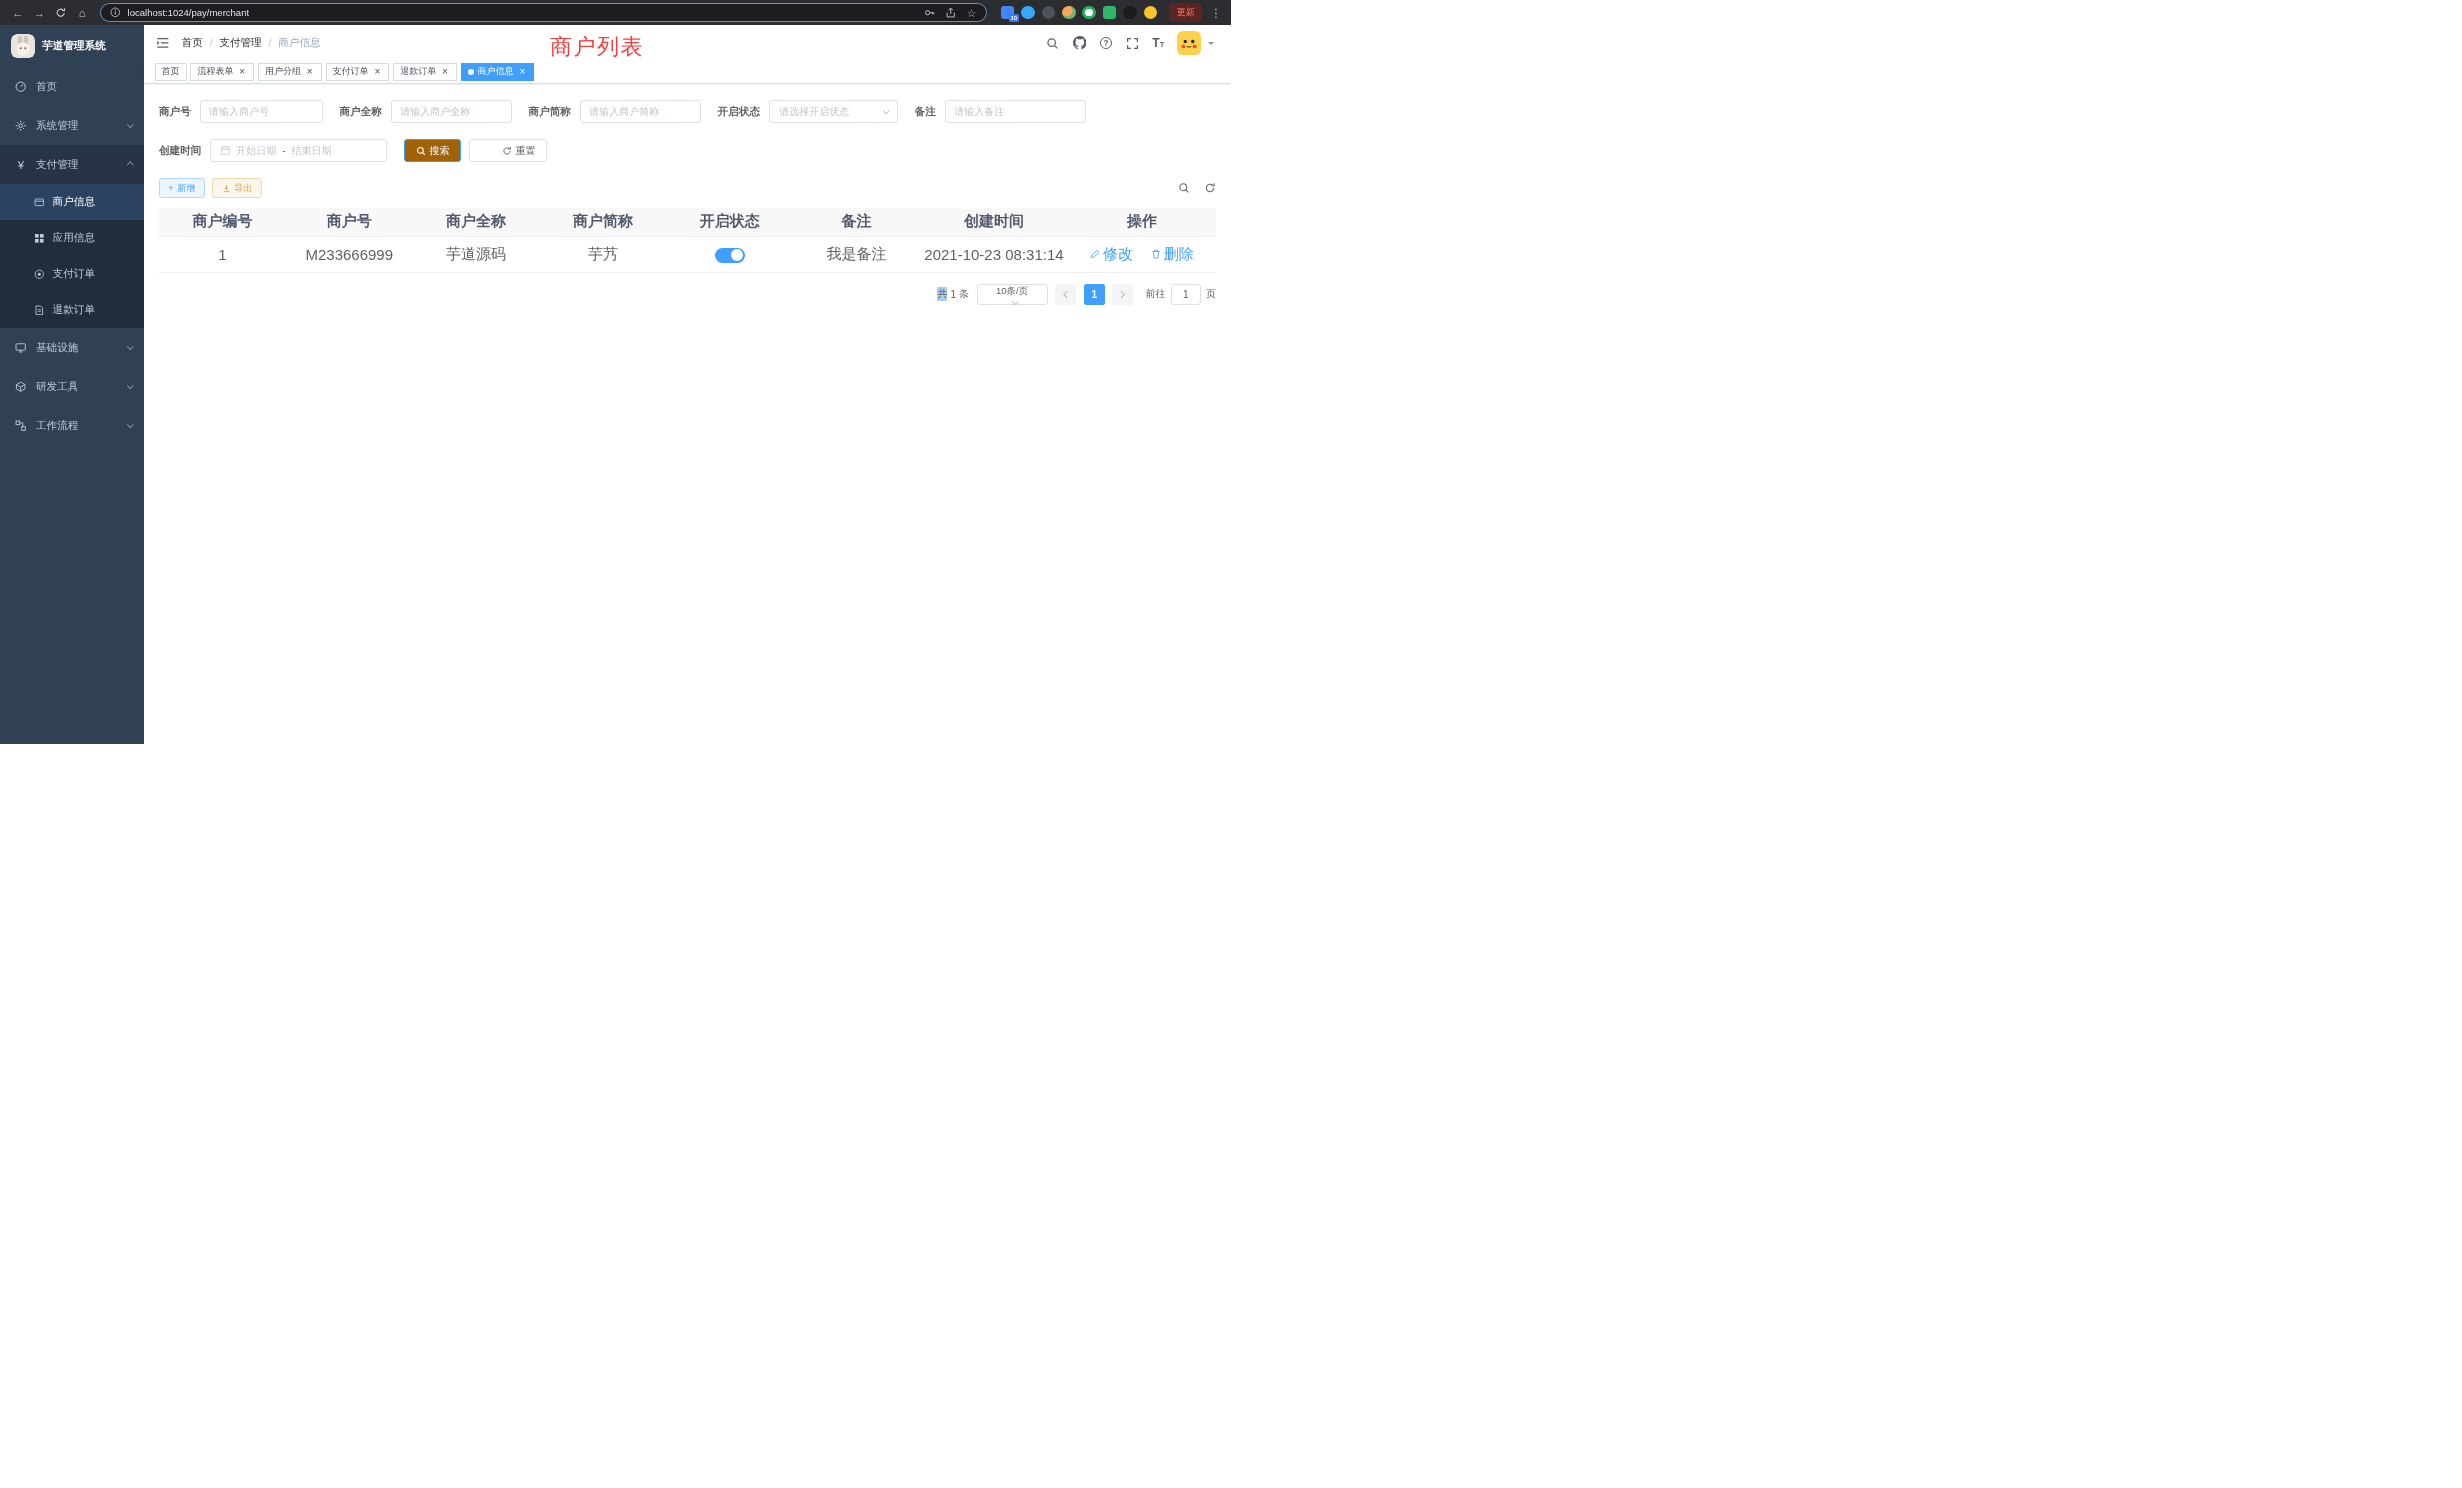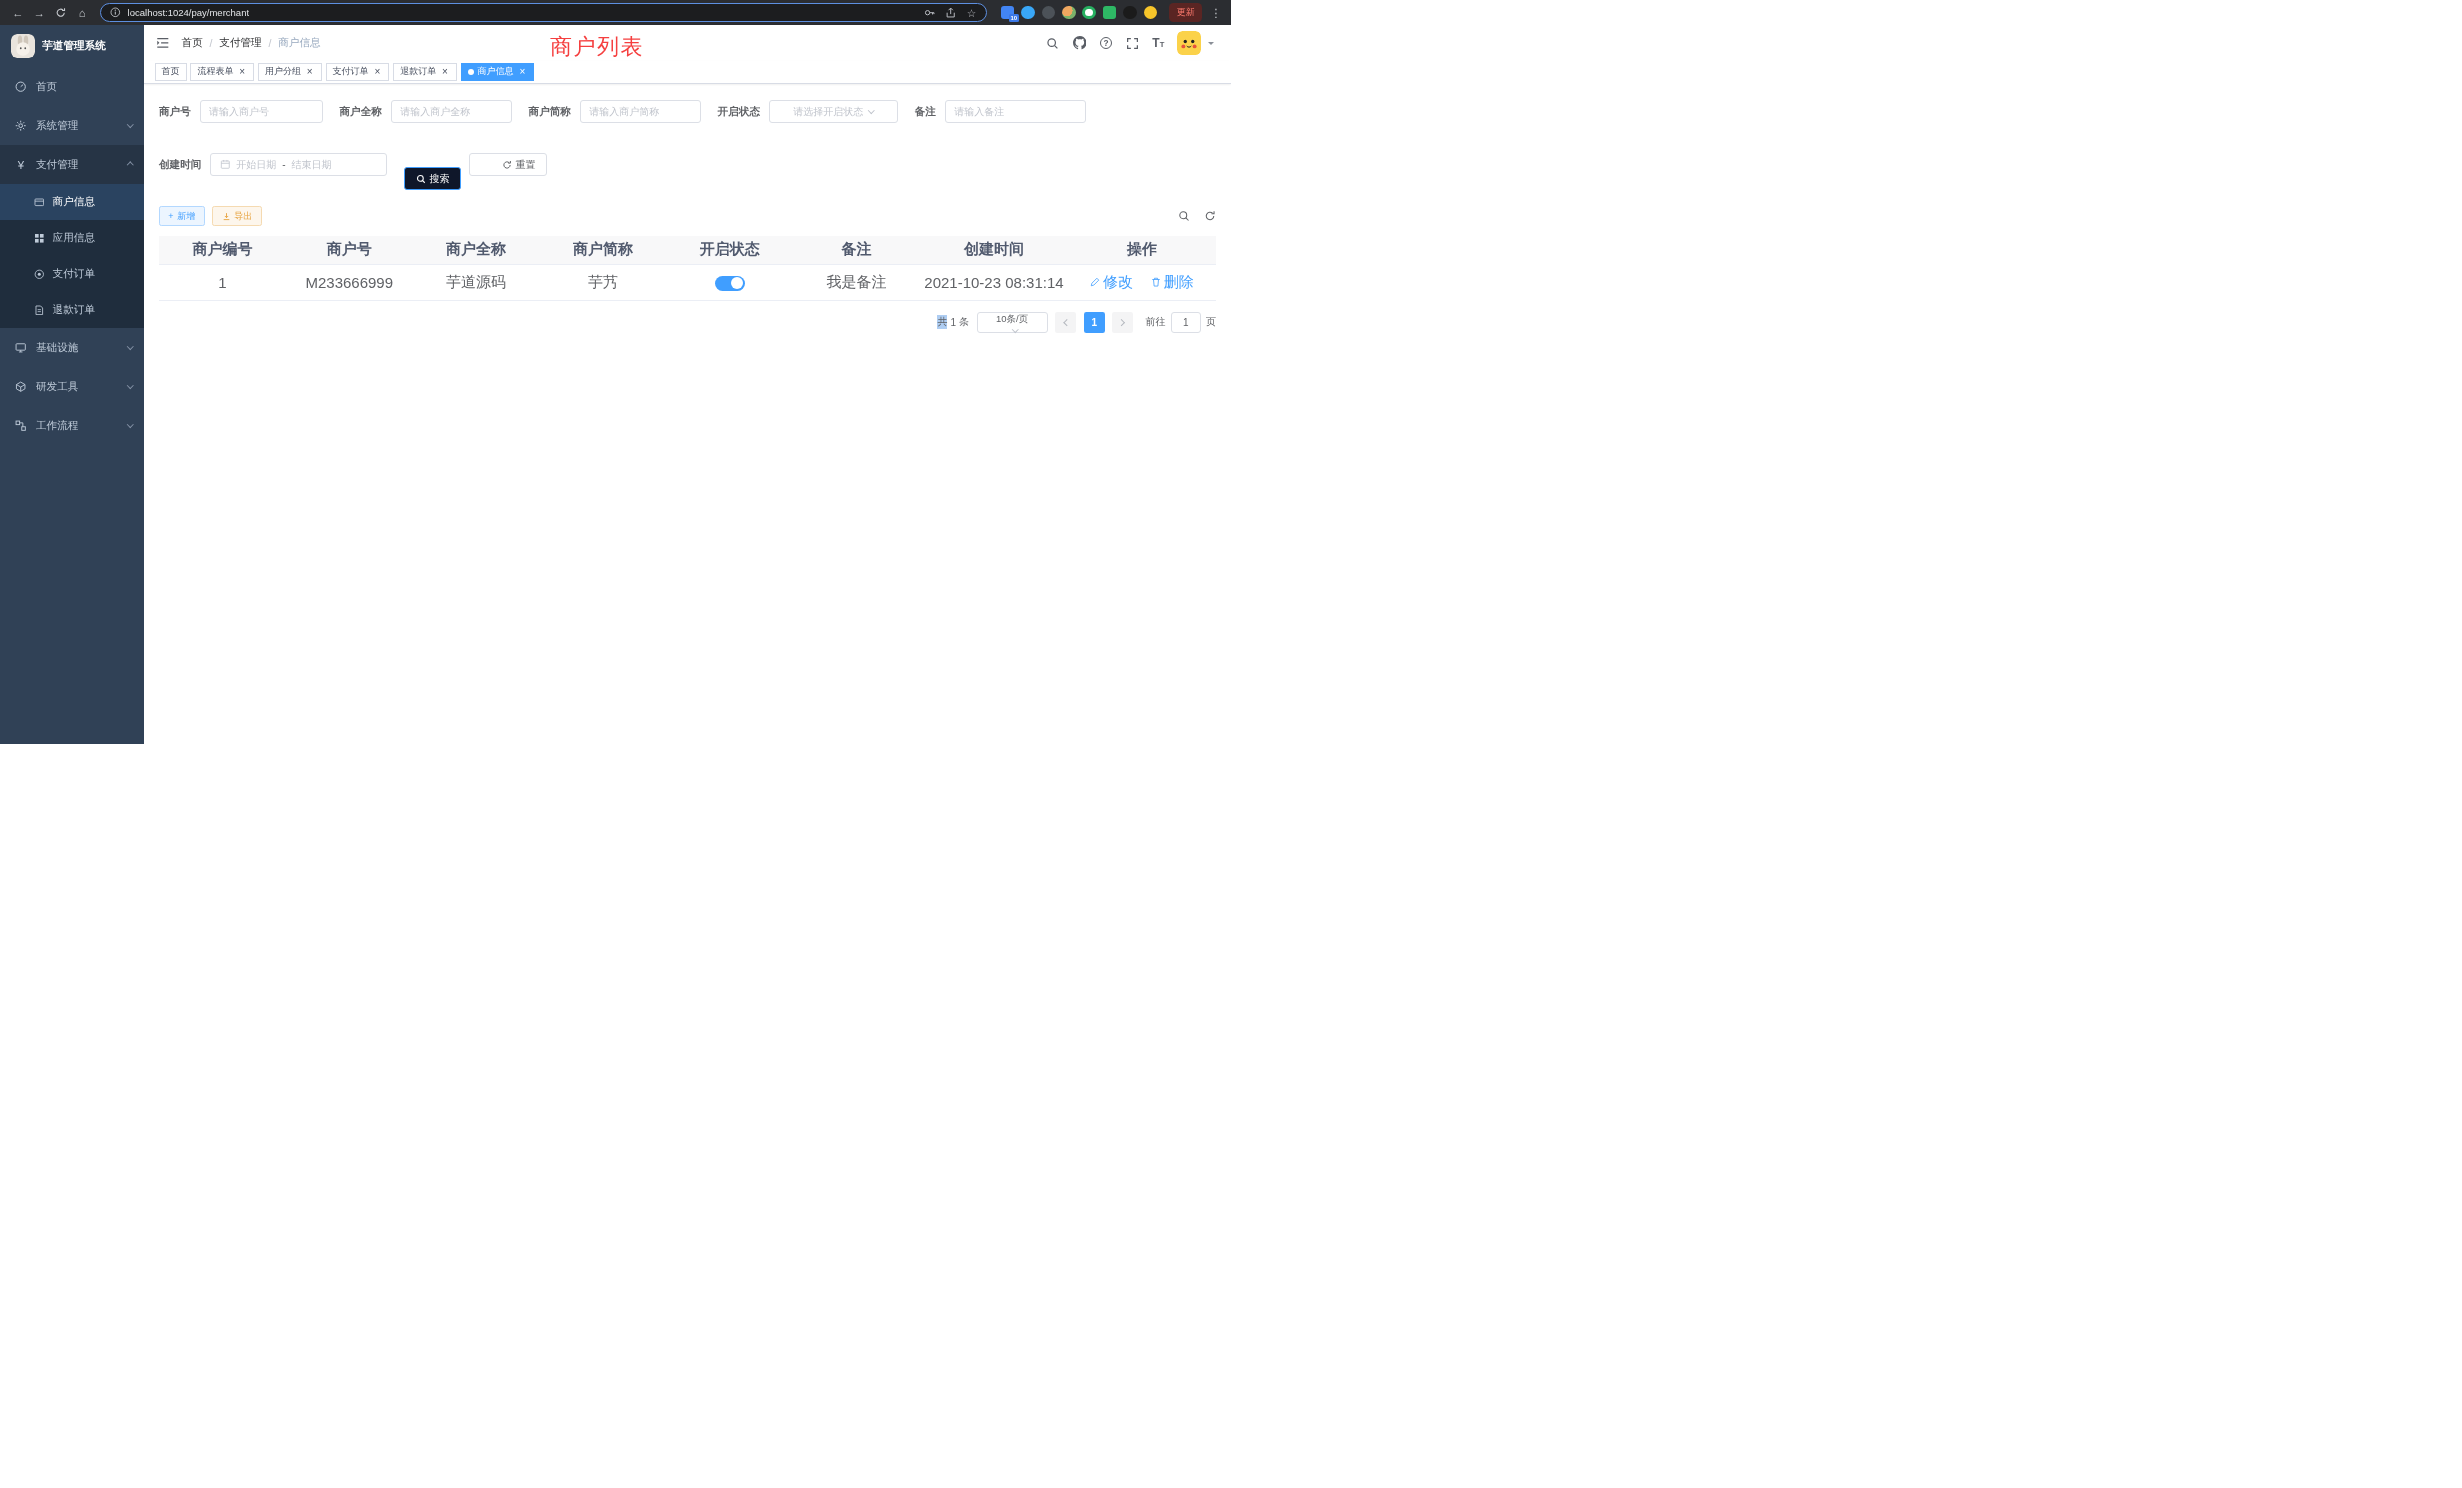--- a/index.html
+++ b/index.html
@@ -64,29 +64,29 @@
 
   
   .content {flex:1;padding:16px 15px 0;}
   .filter-row {display:flex;align-items:center;margin-bottom:16px;}
   .f-item {display:flex;align-items:center;margin-right:16.7px;}
   .f-label {font-weight:700;color:#606266;font-size:10.6px;margin-right:9px;white-space:nowrap;}
   .el-input {height:23px;border:0.8px solid #dcdfe6;border-radius:3px;background:#fff;display:flex;align-items:center;padding:0 8.3px;font-size:10px;color:#606266;}
   .el-inner {border:none;outline:none;width:100%;font-size:10px;color:#606266;font-family:Liberation Serif, serif;background:transparent;}
   .el-inner::placeholder {color:#c0c4cc;}
   .w162{width:123px}.w160{width:121px}.w170{width:129px}.w186{width:141px}.w233{width:177px}
-  .el-select {justify-content:center;cursor:pointer;}
+  .el-select {justify-content:flex-end;cursor:pointer;gap:29px;}
   .ph {color:#c0c4cc;white-space:nowrap;}
   .sel-caret {width:4.5px;height:4.5px;border-right:1px solid #c0c4cc;border-bottom:1px solid #c0c4cc;transform:rotate(45deg);margin-left:6px;flex-shrink:0;margin-top:-2.3px;}
   .date-range {gap:6px;}
   .cal-icon {color:#c0c4cc;flex-shrink:0;display:flex;}
   .date-sep {color:#606266;}
 
   .btn {height:23px;border-radius:3px;border:0.8px solid #dcdfe6;background:#fff;color:#606266;font-size:10px;display:inline-flex;align-items:center;justify-content:center;gap:3.8px;padding:0 10.6px;cursor:pointer;font-family:inherit;white-space:nowrap;}
-  .btn-primary {background:#0f172a;border-color:#409eff;color:#fff;margin-top:28px;}
+  .btn-primary {background:#a16207;border-color:#409eff;color:#fff;}
   .ml10 {margin-left:7.6px;padding-left:32px;}
   .toolbar {display:flex;align-items:center;margin-bottom:10px;}
   .btn-mini {height:20px;font-size:9px;padding:0 8.3px;border-radius:2.3px;}
   .btn-plain-primary {background:#ecf5ff;border-color:#b3d8ff;color:#409eff;}
   .btn-plain-warning {background:#fdf6ec;border-color:#f5dab1;color:#e6a23c;}
   .toolbar-right {margin-left:auto;display:flex;align-items:center;gap:13.6px;color:#606266;}
   .tool-icon {width:12px;height:12px;display:flex;align-items:center;justify-content:center;cursor:pointer;}
 
   .data-table {width:100%;border-collapse:collapse;font-size:15px;table-layout:fixed;}
   .data-table th {background:#f8f8f9;color:#515a6e;font-weight:700;height:28px;border-bottom:0.8px solid #ebeef5;text-align:center;}

